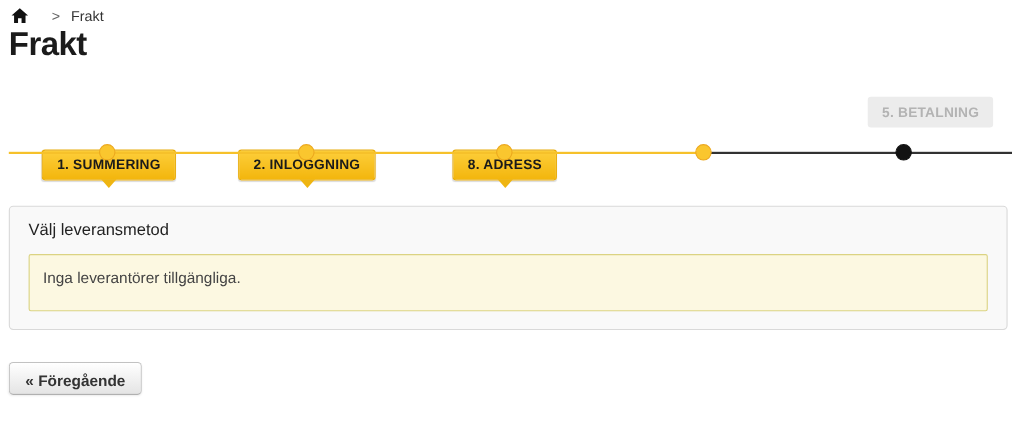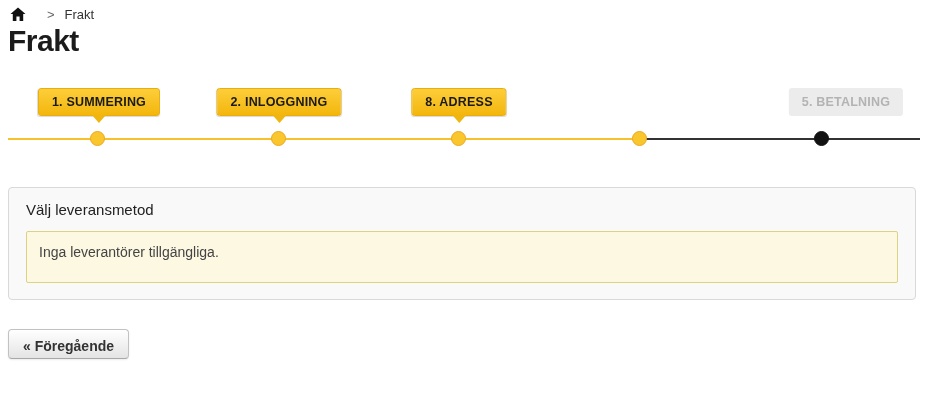--- a/index.html
+++ b/index.html
@@ -36,20 +36,21 @@
     font-size: 12.5px; font-weight: bold; letter-spacing: 0.2px;
     border-radius: 3px; white-space: nowrap; text-decoration: none;
   }
   .step-badge.active {
     color: #1a1a1a;
     background: linear-gradient(#fdce3a, #f3b60d);
     border: 1px solid #e9ad0c;
     line-height: 26px;
     box-shadow: 0 1px 1px rgba(0,0,0,0.15);
     cursor: pointer;
+    margin-top: 48px;
   }
   .step-badge.active::after {
     content: ""; position: absolute; left: 50%; bottom: -8px;
     transform: translateX(-50%);
     border-left: 7px solid transparent; border-right: 7px solid transparent;
     border-top: 8px solid #efb511;
   }
   .step-badge.disabled { background: #ececec; color: #b3b3b3; cursor: default; }
 
   .progress-line { position: absolute; top: 138px; height: 2px; }

